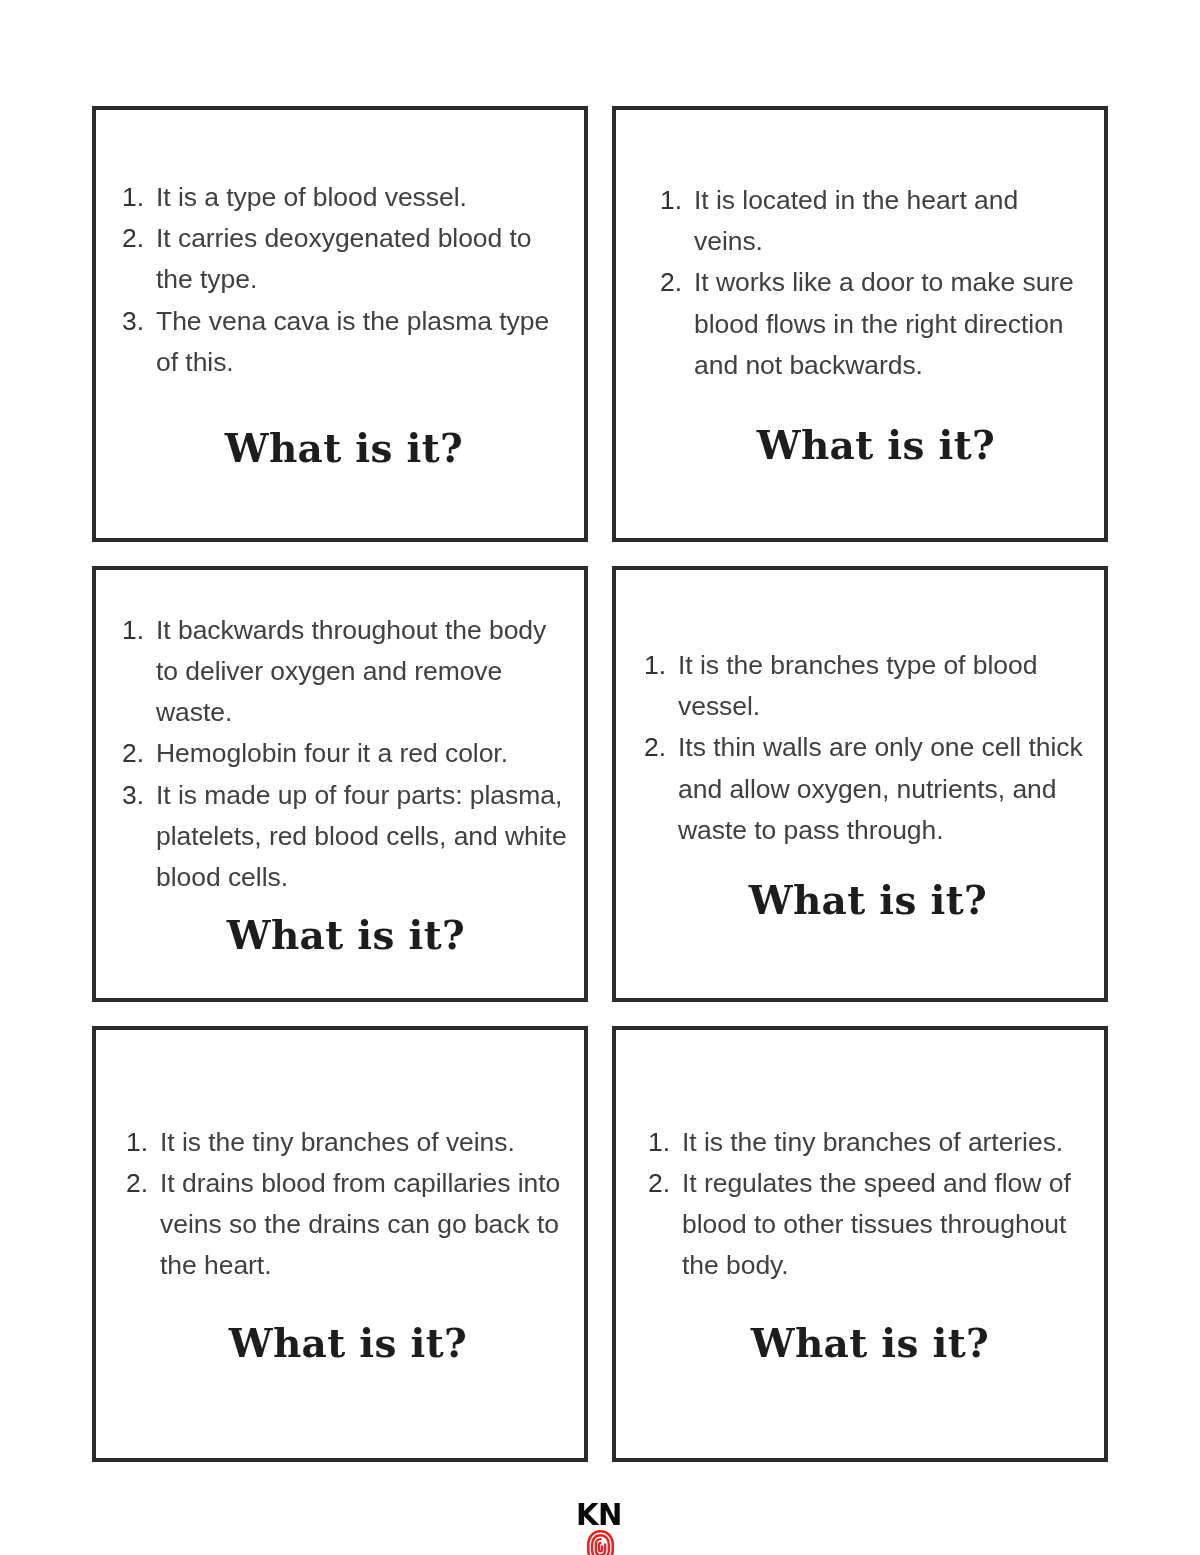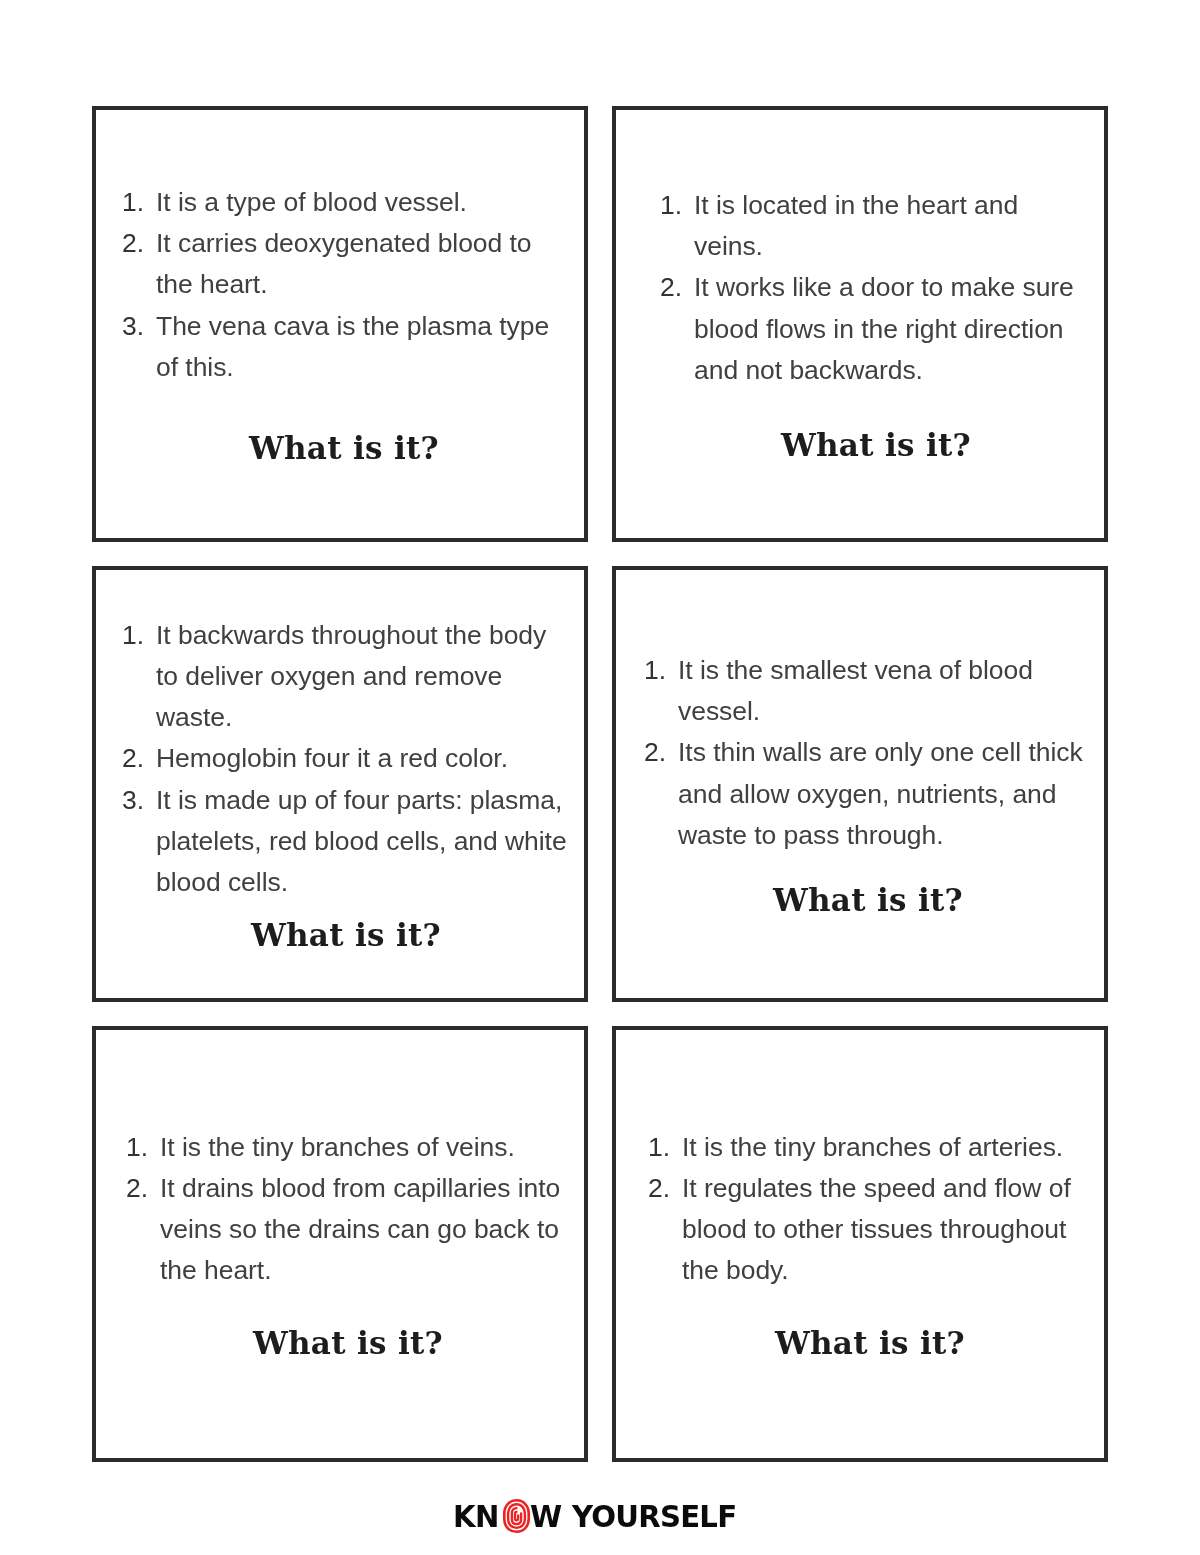--- a/index.html
+++ b/index.html
@@ -71,21 +71,21 @@
   }
   .clue-text {
     flex: 1 1 auto;
     color: #404040;
   }
 
   .card-question {
     text-align: center;
     font-family: "DejaVu Serif", "Liberation Serif", serif;
     font-weight: bold;
-    font-size: 31px;
+    font-size: 39px;
     color: #1d1d1d;
     letter-spacing: 0.3px;
     margin-top: 26px;
   }
 
   
   .card.c1 { padding-left: 26px; padding-right: 18px; }
   .card.c1 .card-question { margin-top: 42px; }
   .card.c2 { padding-left: 44px; padding-right: 12px; }
   .card.c2 .card-question { margin-top: 36px; }
@@ -106,20 +106,21 @@
     width: 1200px;
     height: 48px;
     display: flex;
     align-items: center;
     justify-content: center;
   }
   .logo-wrap {
     display: flex;
     align-items: center;
     height: 34px;
+    flex-direction: column;
   }
   .logo-word {
     font-family: "DejaVu Sans", sans-serif;
     font-weight: bold;
     font-size: 31px;
     color: #0b0b0b;
     letter-spacing: -0.5px;
     line-height: 1;
     transform: scaleX(0.94);
     transform-origin: left center;
@@ -145,21 +146,21 @@
   <div id="card-grid">
 
     <div class="card c1">
       <ul class="card-clues">
         <li class="clue">
           <span class="clue-num">1.</span>
           <span class="clue-text">It is a type of blood vessel.</span>
         </li>
         <li class="clue">
           <span class="clue-num">2.</span>
-          <span class="clue-text">It carries deoxygenated blood to the heart.</span>
+          <span class="clue-text">It carries deoxygenated blood to the type.</span>
         </li>
         <li class="clue">
           <span class="clue-num">3.</span>
           <span class="clue-text">The vena cava is the plasma type of this.</span>
         </li>
       </ul>
       <div class="card-question">What is it?</div>
     </div>
 
     <div class="card c2">
@@ -191,21 +192,21 @@
           <span class="clue-text">It is made up of four parts: plasma, platelets, red blood cells, and white blood cells.</span>
         </li>
       </ul>
       <div class="card-question">What is it?</div>
     </div>
 
     <div class="card c4">
       <ul class="card-clues">
         <li class="clue">
           <span class="clue-num">1.</span>
-          <span class="clue-text">It is the smallest vena of blood vessel.</span>
+          <span class="clue-text">It is the branches type of blood vessel.</span>
         </li>
         <li class="clue">
           <span class="clue-num">2.</span>
           <span class="clue-text">Its thin walls are only one cell thick and allow oxygen, nutrients, and waste to pass through.</span>
         </li>
       </ul>
       <div class="card-question">What is it?</div>
     </div>
 
     <div class="card c5">

